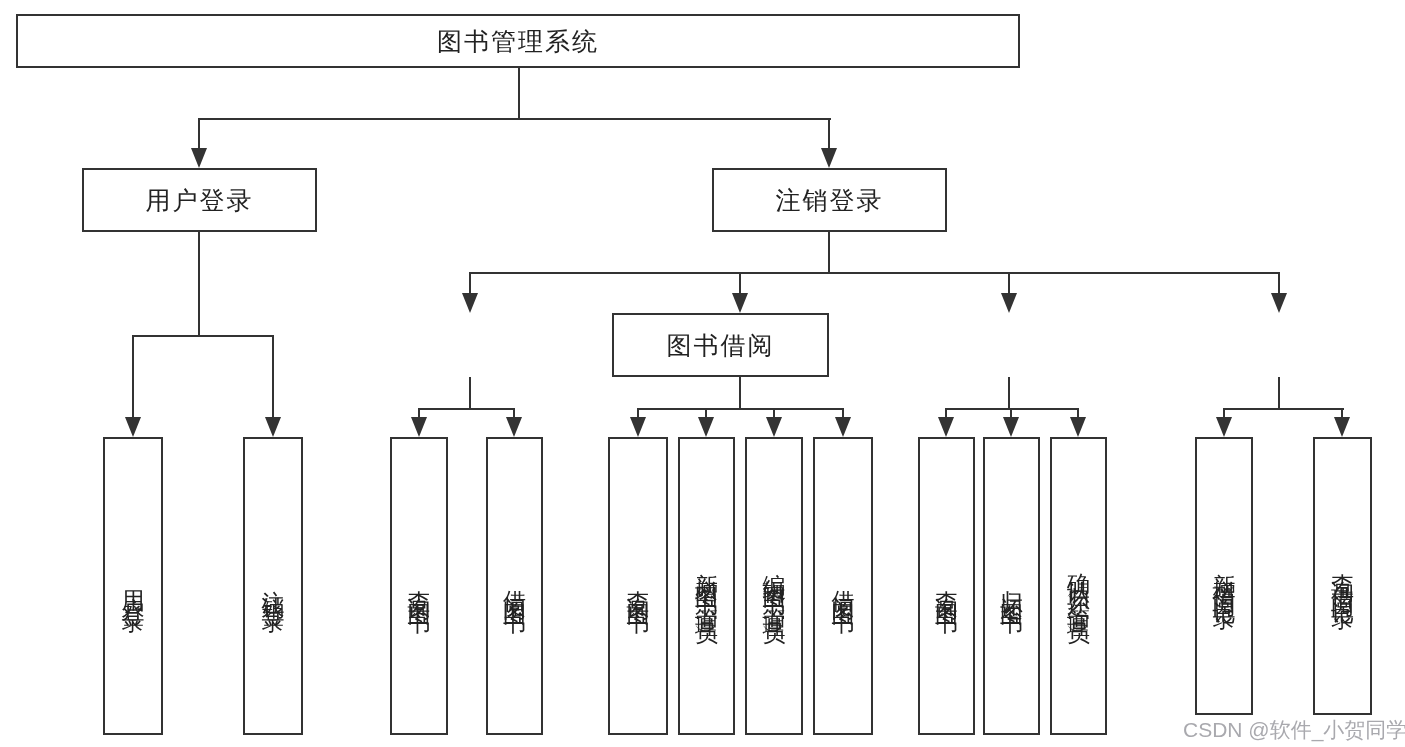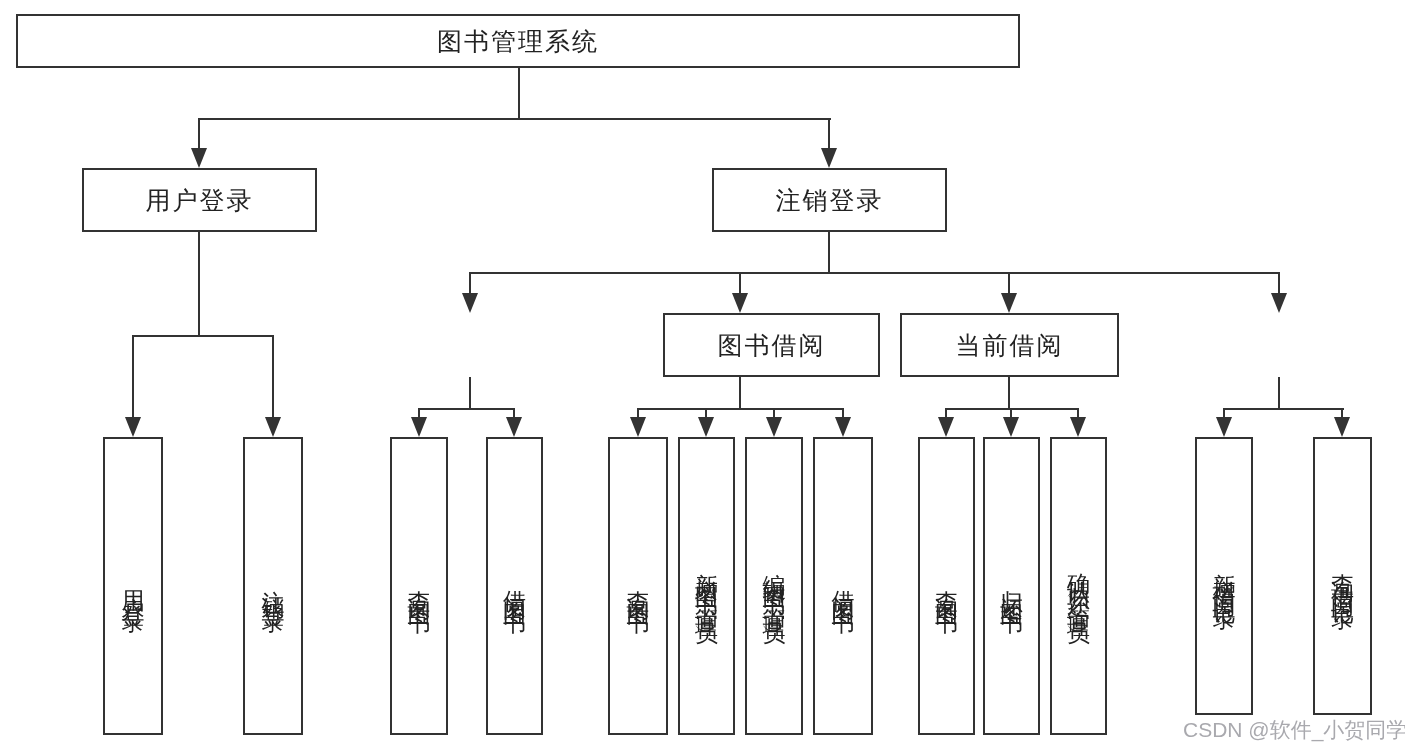--- a/index.html
+++ b/index.html
@@ -46,22 +46,21 @@
   <div class="hline" style="left:470px;top:272px;width:810px;"></div>
   <div class="vline" style="left:469px;top:272px;height:23px;"></div>
   <div class="arrow" style="left:462px;top:293px;"></div>
   <div class="vline" style="left:739px;top:272px;height:23px;"></div>
   <div class="arrow" style="left:732px;top:293px;"></div>
   <div class="vline" style="left:1008px;top:272px;height:23px;"></div>
   <div class="arrow" style="left:1001px;top:293px;"></div>
   <div class="vline" style="left:1278px;top:272px;height:23px;"></div>
   <div class="arrow" style="left:1271px;top:293px;"></div>
 
-  <div class="box" style="left:663px;top:313px;width:217px;height:64px;">图书借阅</div>
-  <div class="box" style="left:900px;top:313px;width:219px;height:64px;">当前借阅</div>
+  <div class="box" style="left:612px;top:313px;width:217px;height:64px;">图书借阅</div>
 
   <div class="vline" style="left:469px;top:377px;height:31px;"></div>
   <div class="hline" style="left:418px;top:408px;width:97px;"></div>
   <div class="vline" style="left:418px;top:408px;height:11px;"></div>
   <div class="arrow" style="left:411px;top:417px;"></div>
   <div class="vline" style="left:513px;top:408px;height:11px;"></div>
   <div class="arrow" style="left:506px;top:417px;"></div>
 
   <div class="vline" style="left:739px;top:377px;height:31px;"></div>
   <div class="hline" style="left:637px;top:408px;width:207px;"></div>

